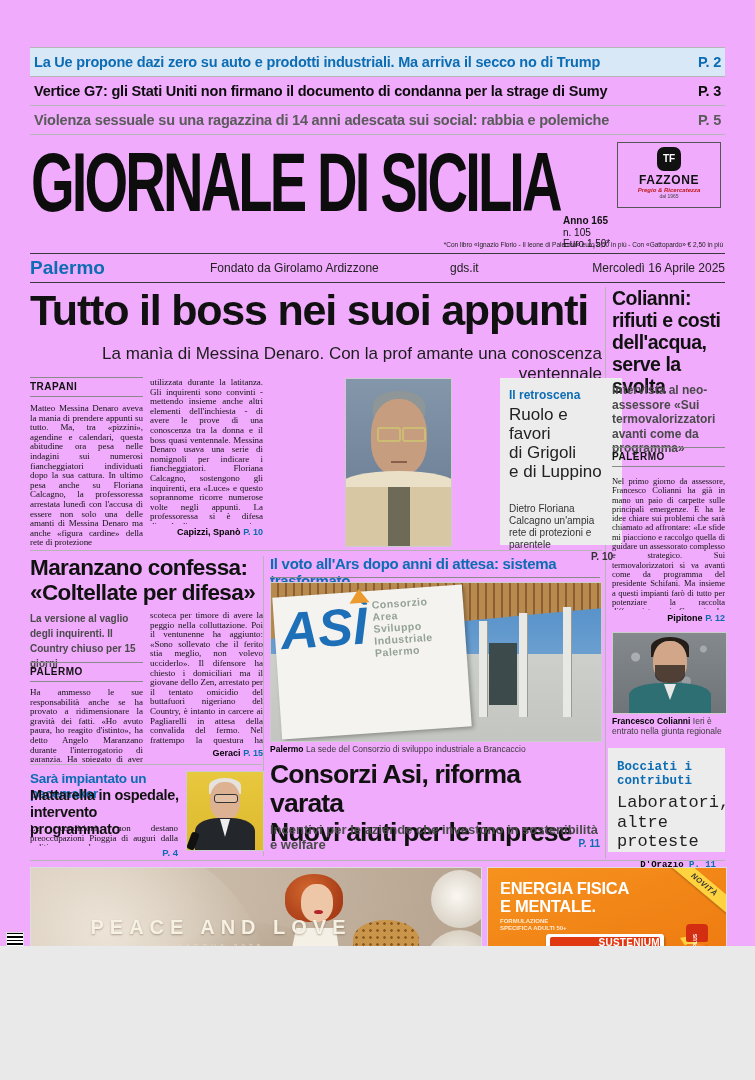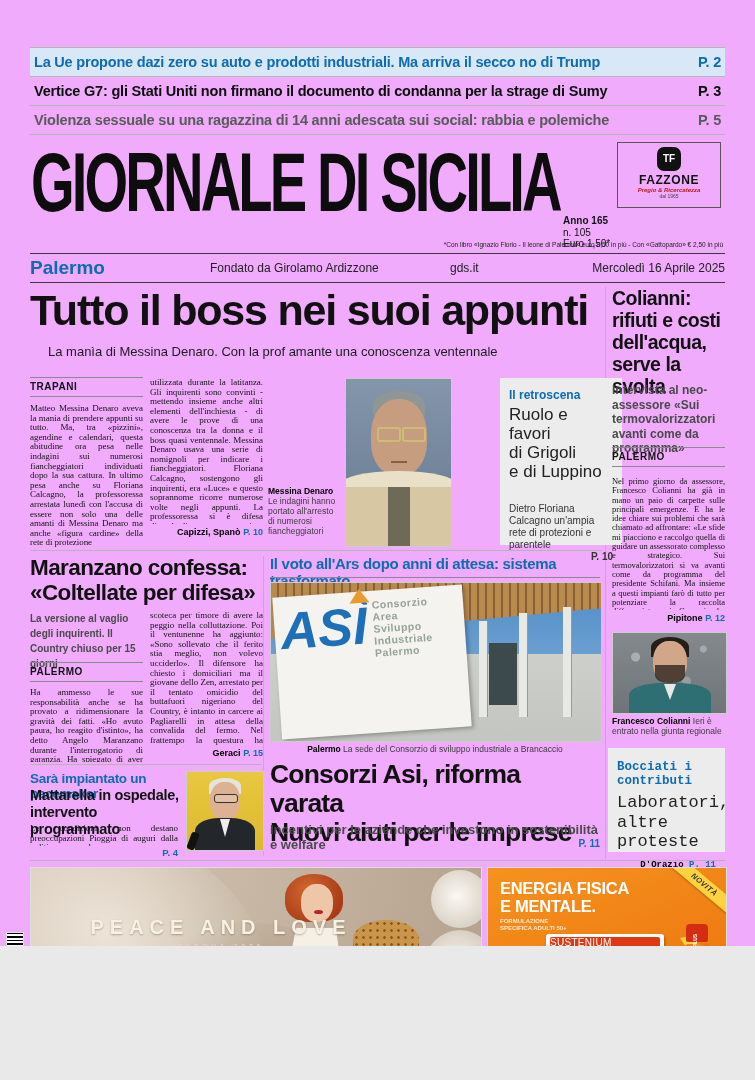--- a/index.html
+++ b/index.html
@@ -75,34 +75,30 @@
   <div class="abs" style="left:30px;top:253px;width:695px;height:28px;border-top:1px solid #3a3a3a;border-bottom:1px solid #3a3a3a;display:flex;align-items:center;">
     <span class="blue" style="font-size:19px;font-weight:bold;width:180px;">Palermo</span>
     <span style="font-size:12px;color:#222;width:240px;">Fondato da Girolamo Ardizzone</span>
     <span style="font-size:12px;color:#222;width:130px;">gds.it</span>
     <span style="font-size:12px;color:#222;flex:1;text-align:right;">Mercoledì 16 Aprile 2025</span>
   </div>
 
   <div class="abs rule-v" style="left:605px;top:287px;height:572px;"></div>
 
   <div class="abs hl" style="left:30px;top:286px;width:572px;font-size:43px;letter-spacing:-1.2px;">Tutto il boss nei suoi appunti</div>
-  <div class="abs" style="left:48px;top:344px;width:572px;font-size:13px;color:#1c1c1c;">La manìa di Messina Denaro. Con la prof amante una conoscenza ventennale</div>
+  <div class="abs" style="left:30px;top:344px;width:572px;font-size:17px;color:#1c1c1c;text-align:right;">La manìa di Messina Denaro. Con la prof amante una conoscenza ventennale</div>
 
   <div class="abs kickline" style="left:30px;top:377px;width:113px;">TRAPANI</div>
   <div class="abs serif" style="left:30px;top:404px;width:113px;height:144px;">Matteo Messina Denaro aveva la mania di prendere appunti su tutto. Ma, tra «pizzini», agendine e calendari, questa abitudine ora pesa nelle indagini sui numerosi fiancheggiatori individuati dopo la sua cattura. In ultimo pesa anche su Floriana Calcagno, la professoressa arrestata lunedì con l'accusa di essere non solo una delle amanti di Messina Denaro ma anche «figura cardine» della rete di protezione</div>
   <div class="abs serif" style="left:150px;top:378px;width:113px;height:146px;">utilizzata durante la latitanza. Gli inquirenti sono convinti - mettendo insieme anche altri elementi dell'inchiesta - di avere le prove di una conoscenza tra la donna e il boss quasi ventennale. Messina Denaro usava una serie di nomignoli per indicare i fiancheggiatori. Floriana Calcagno, sostengono gli inquirenti, era «Luce» e questo soprannome ricorre numerose volte negli appunti. La professoressa si è difesa dicendo di non aver conosciuto la vera identità del «dottor Salsi».</div>
   <div class="abs byline" style="left:150px;top:527px;width:113px;">
     <span>Capizzi, Spanò</span>
     <span class="pg-ref">P. 10</span>
   </div>
 
-  <div class="abs cap" style="left:268px;top:486px;width:72px;">
-    <b>Messina Denaro</b>
-    <span>Le indagini hanno portato all'arresto di numerosi fiancheggiatori</span>
-  </div>
 
   <div class="ph" style="left:345px;top:378px;width:105px;height:167px;background:linear-gradient(180deg,#8496aa,#64788f);border:1px solid #ccc;">
     <div class="abs" style="left:27px;top:12px;width:52px;height:28px;background:#8f9697;border-radius:50% 50% 20% 20%;"></div>
     <div class="abs" style="left:25px;top:20px;width:56px;height:76px;background:#c79d7f;border-radius:46% 46% 42% 42%;"></div>
     <div class="abs" style="left:31px;top:48px;width:20px;height:11px;border:2px solid #cdbd74;border-radius:3px;"></div>
     <div class="abs" style="left:56px;top:48px;width:20px;height:11px;border:2px solid #cdbd74;border-radius:3px;"></div>
     <div class="abs" style="left:45px;top:82px;width:16px;height:2px;background:#8a5f4a;"></div>
     <div class="abs" style="left:-6px;top:92px;width:117px;height:28px;background:#e9e0c7;border-radius:50% 50% 0 0;"></div>
     <div class="abs" style="left:0;top:108px;width:105px;height:60px;background:#d7c7a3;"></div>
     <div class="abs" style="left:42px;top:108px;width:22px;height:60px;background:#6d6a58;"></div>
@@ -146,21 +142,21 @@
       </div>
       <div class="asi-sign-line preline">Consorzio
 Area
 Sviluppo
 Industriale
 Palermo</div>
     </div>
     <div class="abs" style="left:78px;top:6px;width:0;height:0;border-left:10px solid transparent;border-right:10px solid transparent;border-bottom:14px solid #eb9b2d;transform:rotate(-4deg);"></div>
   </div>
 
-  <div class="abs cap" style="left:270px;top:744px;width:330px;text-align:center;">
+  <div class="abs cap" style="left:270px;top:744px;width:330px;">
     <b>Palermo</b>
     <span>La sede del Consorzio di sviluppo industriale a Brancaccio</span>
   </div>
 
   <div class="abs hl preline" style="left:270px;top:760px;width:330px;font-size:26.5px;line-height:29px;letter-spacing:-0.8px;">Consorzi Asi, riforma varata
 Nuovi aiuti per le imprese</div>
   <div class="abs standfirst" style="left:270px;top:822px;width:330px;font-size:13px;">Incentivi per le aziende che investono in sostenibilità e welfare</div>
   <div class="abs blue" style="left:270px;top:838px;width:330px;font-size:10px;font-weight:bold;text-align:right;">P. 11</div>
 
   <div class="abs rule-h" style="left:30px;top:764px;width:232px;"></div>
@@ -247,21 +243,21 @@
   <div class="ph" style="left:487px;top:867px;width:238px;height:198px;background:linear-gradient(160deg,#f6921e 0%,#ef7d12 55%,#e76a0d 100%);border:1px solid #ddd;">
     <div class="abs" style="right:-26px;top:10px;width:96px;height:14px;background:#ffd23f;transform:rotate(40deg);text-align:center;font-size:7.5px;font-weight:bold;font-style:italic;color:#333;line-height:14px;letter-spacing:.5px;box-shadow:0 1px 2px rgba(0,0,0,.25);">
       <span>NOVITÀ</span>
     </div>
     <div class="abs preline" style="left:12px;top:12px;font-size:16.5px;line-height:17.5px;font-weight:bold;color:#fff;letter-spacing:-0.3px;">ENERGIA FISICA
 E MENTALE.</div>
     <div class="abs preline" style="left:12px;top:50px;font-size:6px;line-height:7px;color:#ffe9cf;font-weight:bold;">FORMULAZIONE
 SPECIFICA ADULTI 50+</div>
 
     <div class="abs" style="left:58px;top:66px;width:118px;height:64px;background:linear-gradient(180deg,#fff 0 26%,#f07a10 26% 70%,#d8500e 70% 100%);border-radius:3px;box-shadow:1px 2px 3px rgba(0,0,0,.3);overflow:hidden;">
-      <div style="margin:3px 4px 0;background:#e03812;color:#fff;font-size:10px;font-weight:normal;text-align:left;border-radius:2px;letter-spacing:.3px;">SUSTENIUM</div>
+      <div style="margin:3px 4px 0;background:#e03812;color:#fff;font-size:10px;font-weight:bold;text-align:right;border-radius:2px;letter-spacing:.3px;">SUSTENIUM</div>
       <div style="margin-left:6px;font-size:13px;font-weight:bold;font-style:italic;color:#ffd23f;text-shadow:1px 1px 0 #a33208;">PLUS 50+</div>
       <div style="margin-left:6px;font-size:4.5px;color:#fff;background:#b63c0c;display:inline-block;padding:1px 2px;">ENERGIA FISICA E MENTALE</div>
       <div style="margin-left:6px;font-size:4.5px;color:#fff;">15 bustine</div>
     </div>
 
     <svg class="abs" style="left:150px;top:58px;" width="66" height="72" viewBox="0 0 66 72">
       <path d="M6 64 Q 44 66 52 18" stroke="#ffd23f" stroke-width="8" fill="none"></path>
       <polygon points="42,12 62,8 54,30" fill="#ffd23f"></polygon>
     </svg>
 

